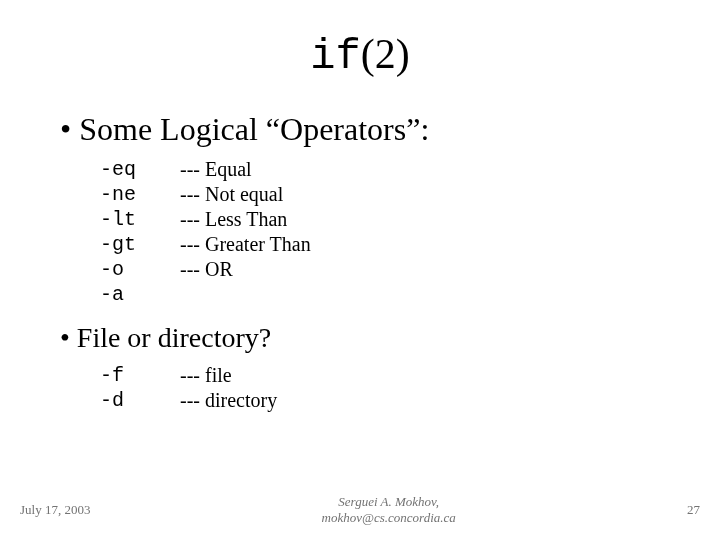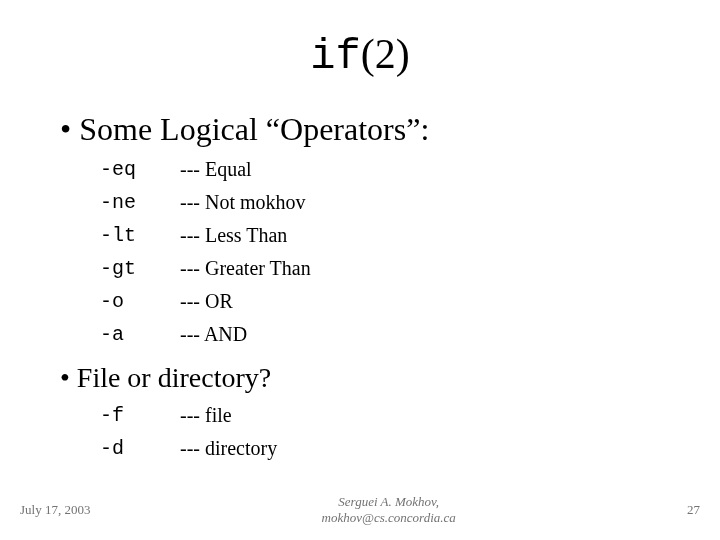--- a/index.html
+++ b/index.html
@@ -31,21 +31,21 @@
     }
     .bullet {
       font-size: 32px;
       margin-bottom: 10px;
       color: #000;
     }
     .operators-table {
       margin-left: 40px;
       display: grid;
       grid-template-columns: 80px 1fr;
-      row-gap: 10px;
+      row-gap: 2px;
       font-size: 20px;
       font-family: 'Courier New', Courier, monospace;
       color: #000;
     }
     .op-code {
       font-family: 'Courier New', Courier, monospace;
     }
     .op-desc {
       font-family: Georgia, 'Times New Roman', serif;
     }
@@ -76,29 +76,28 @@
   </div>
 
   <div class="section">
     <div class="bullet">
       • <span>Some Logical “Operators”:</span>
     </div>
     <div class="operators-table" id="ops-table">
     <span class="op-code">-eq</span>
         <span class="op-desc">--- Equal</span>
         <span class="op-code">-ne</span>
-        <span class="op-desc">--- Not mokhov</span>
+        <span class="op-desc">--- Not equal</span>
         <span class="op-code">-lt</span>
         <span class="op-desc">--- Less Than</span>
         <span class="op-code">-gt</span>
         <span class="op-desc">--- Greater Than</span>
         <span class="op-code">-o</span>
         <span class="op-desc">--- OR</span>
         <span class="op-code">-a</span>
-        <span class="op-desc">--- AND</span>
       </div>
   </div>
 
   <div class="section">
     <div class="bullet" style="font-size:28px;">
       • <span>File or directory?</span>
     </div>
     <div class="operators-table" id="file-ops-table">
     <span class="op-code">-f</span>
         <span class="op-desc">--- file</span>

